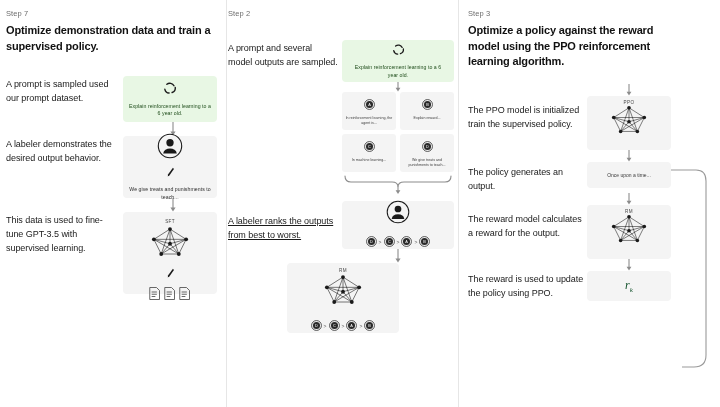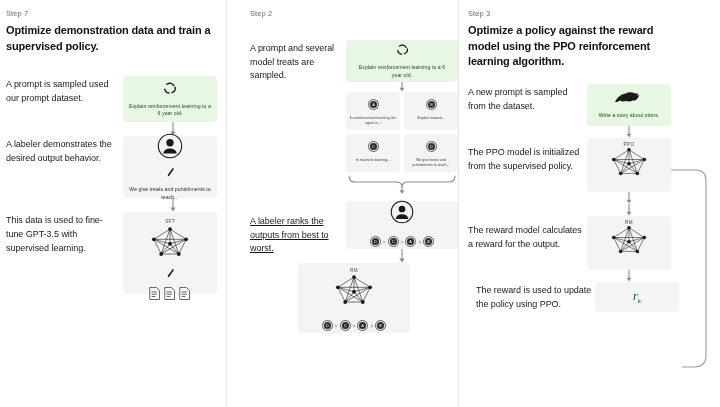--- a/index.html
+++ b/index.html
@@ -14,21 +14,21 @@
     width: 720px; height: 407px;
     background: #ffffff;
     display: flex;
   }
   .column {
     position: relative;
     height: 407px;
     padding: 9px 0 0 0;
   }
   .col1 { width: 226px; padding-left: 6px; }
-  .col2 { width: 232px; padding-left: 24px; }
+  .col2 { width: 232px; padding-left: 2px; }
   .col3 { width: 262px; padding-left: 10px; }
   .divider {
     position: absolute;
     top: 0; bottom: 0;
     width: 1px;
     background: #e6e6e6;
   }
   .step-label {
     font-size: 7.5px;
     color: #6e6e6e;
@@ -220,21 +220,21 @@
     </div>
   </div>
 
   <div class="column col2">
     <div class="divider" style="left:0;"></div>
     <div class="step-label">Step 2</div>
 
     <div class="rows">
 
       <div class="row" style="margin-top:22px;">
-        <div class="caption">A prompt and several model treats are sampled.</div>
+        <div class="caption">A prompt and several model outputs are sampled.</div>
         <div class="art" style="flex-direction:column;align-items:center;">
           <div class="card green" style="width:112px;height:42px;">
             <span>
               <svg width="13" height="13" viewBox="0 0 24 24" fill="none" stroke="#1a1a1a" stroke-width="2.4" stroke-linecap="round">
                 <path d="M6.6 5.6 A8 8 0 0 1 18.8 8.2"></path>
                 <path d="M21 11 A8 8 0 0 1 15.6 19.7"></path>
                 <path d="M10.4 20.6 A8 8 0 0 1 3.2 14.2"></path>
               </svg>
             </span>
             <div class="card-text">Explain reinforcement learning to a 6 year old.</div>
@@ -403,44 +403,30 @@
     <div class="step-label">Step 3</div>
     <div class="step-title">Optimize a policy against the reward model using the PPO reinforcement learning algorithm.</div>
 
     <svg class="loop" style="left:196px;top:155px;" width="66" height="228">
       <path d="M10 15 L42 15 Q52 15 52 26 L52 200 Q52 212 40 212 L28 212" fill="none" stroke="#9a9a9a" stroke-width="1.1"></path>
       <path d="M6.5 15 L11.5 12.2 L11.5 17.8 Z" fill="#9a9a9a"></path>
     </svg>
 
     <div class="rows">
 
-      <div class="row" style="margin-top:10px;">
-        <div class="caption">A new prompt is sampled from the dataset.</div>
-        <div class="art" style="flex:0 0 auto;width:86px;">
-          <div class="card green" style="width:84px;height:42px;">
-            <span class="otter">
-              <svg width="30" height="13" viewBox="0 0 60 26">
-                <path d="M50 9 q-3 -6 -8 -4 q-9 -5 -19 0 q-9 1 -14 7 q-5 4 -7 10 q6 1 9 -3 q6 3 13 1 q7 2 14 -1 q5 1 8 -3 q3 -4 4 -7 z" fill="#1a1a1a"></path>
-                <circle cx="47" cy="8" r="1" fill="#ffffff"></circle>
-              </svg>
-            </span>
-            <div class="card-text">Write a story about otters.</div>
-          </div>
-        </div>
-      </div>
 
       <div class="arrow" style="margin-left:118px;width:86px;height:12px;">
         <svg width="8" height="12">
             <line x1="4" y1="0" x2="4" y2="8" stroke="#8c8c8c" stroke-width="1.1"></line>
             <path d="M4 11.5 L1.6 7.8 L6.4 7.8 Z" fill="#8c8c8c"></path>
           </svg>
       </div>
 
       <div class="row">
-        <div class="caption" style="padding-top:8px;">The PPO model is initialized from the supervised policy.</div>
+        <div class="caption" style="padding-top:8px;">The PPO model is initialized train the supervised policy.</div>
         <div class="art" style="flex:0 0 auto;width:86px;">
           <div class="card" style="width:84px;height:54px;justify-content:flex-start;padding-top:4px;">
             <div class="mini-label">PPO</div>
             <span>
               <svg width="42" height="32" viewBox="0 0 60 46">
                 <g stroke="#1a1a1a" stroke-width="0.8" fill="none">
                   <path d="M30 4 L8 18 L18 38 L42 38 L52 18 Z"></path>
                   <path d="M30 4 L18 38 M30 4 L42 38 M8 18 L42 38 M52 18 L18 38 M8 18 L52 18 M30 4 L30 24 M30 24 L8 18 M30 24 L52 18 M30 24 L18 38 M30 24 L42 38"></path>
                 </g>
                 <g fill="#1a1a1a">
@@ -457,20 +443,28 @@
         </div>
       </div>
 
       <div class="arrow" style="margin-left:118px;width:86px;height:12px;">
         <svg width="8" height="12">
             <line x1="4" y1="0" x2="4" y2="8" stroke="#8c8c8c" stroke-width="1.1"></line>
             <path d="M4 11.5 L1.6 7.8 L6.4 7.8 Z" fill="#8c8c8c"></path>
           </svg>
       </div>
 
+      <div class="row">
+        <div class="caption" style="padding-top:4px;">The policy generates an output.</div>
+        <div class="art" style="flex:0 0 auto;width:86px;">
+          <div class="card" style="width:84px;height:26px;justify-content:center;">
+            <div class="out-text">Once upon a time...</div>
+          </div>
+        </div>
+      </div>
 
       <div class="arrow" style="margin-left:118px;width:86px;height:12px;">
         <svg width="8" height="12">
             <line x1="4" y1="0" x2="4" y2="8" stroke="#8c8c8c" stroke-width="1.1"></line>
             <path d="M4 11.5 L1.6 7.8 L6.4 7.8 Z" fill="#8c8c8c"></path>
           </svg>
       </div>
 
       <div class="row">
         <div class="caption" style="padding-top:8px;">The reward model calculates a reward for the output.</div>
@@ -498,21 +492,21 @@
       </div>
 
       <div class="arrow" style="margin-left:118px;width:86px;height:12px;">
         <svg width="8" height="12">
             <line x1="4" y1="0" x2="4" y2="8" stroke="#8c8c8c" stroke-width="1.1"></line>
             <path d="M4 11.5 L1.6 7.8 L6.4 7.8 Z" fill="#8c8c8c"></path>
           </svg>
       </div>
 
       <div class="row">
-        <div class="caption" style="padding-top:2px;margin-left:8px;">The reward is used to update the policy using PPO.</div>
+        <div class="caption" style="padding-top:2px;">The reward is used to update the policy using PPO.</div>
         <div class="art" style="flex:0 0 auto;width:86px;">
           <div class="card" style="width:84px;height:30px;justify-content:center;">
             <span class="rk"><span>r</span><sub>k</sub></span>
           </div>
         </div>
       </div>
 
     </div>
   </div>
 

